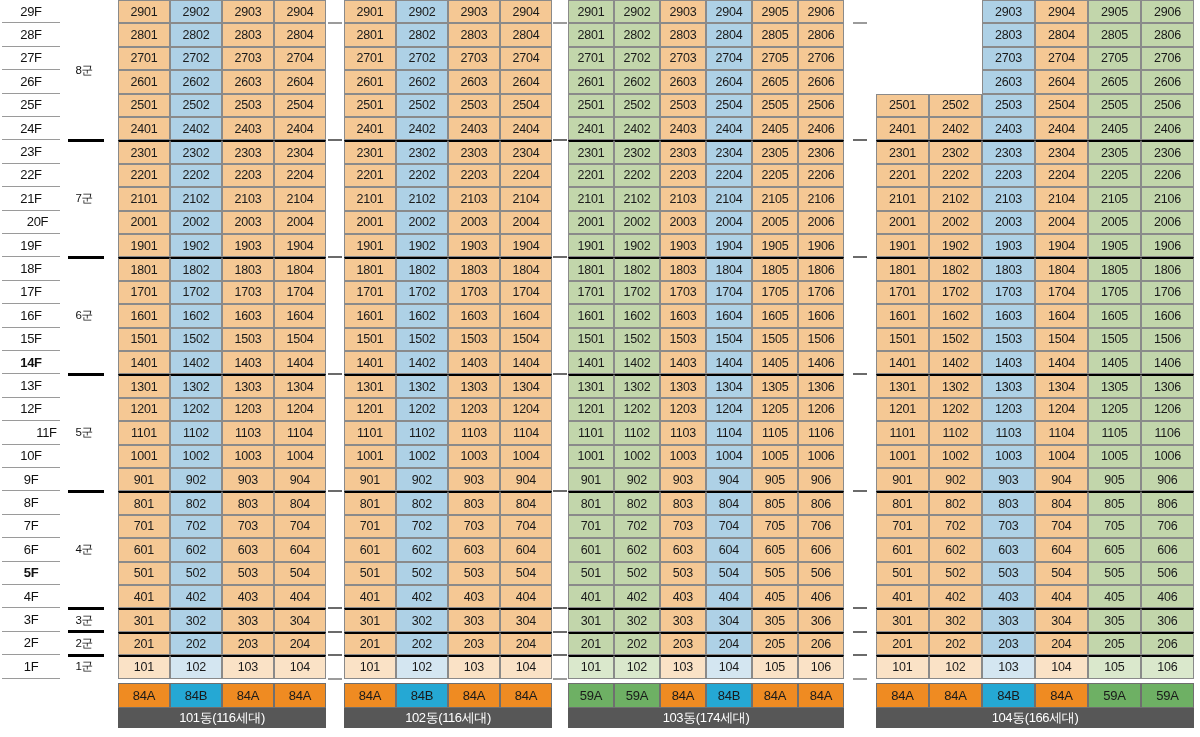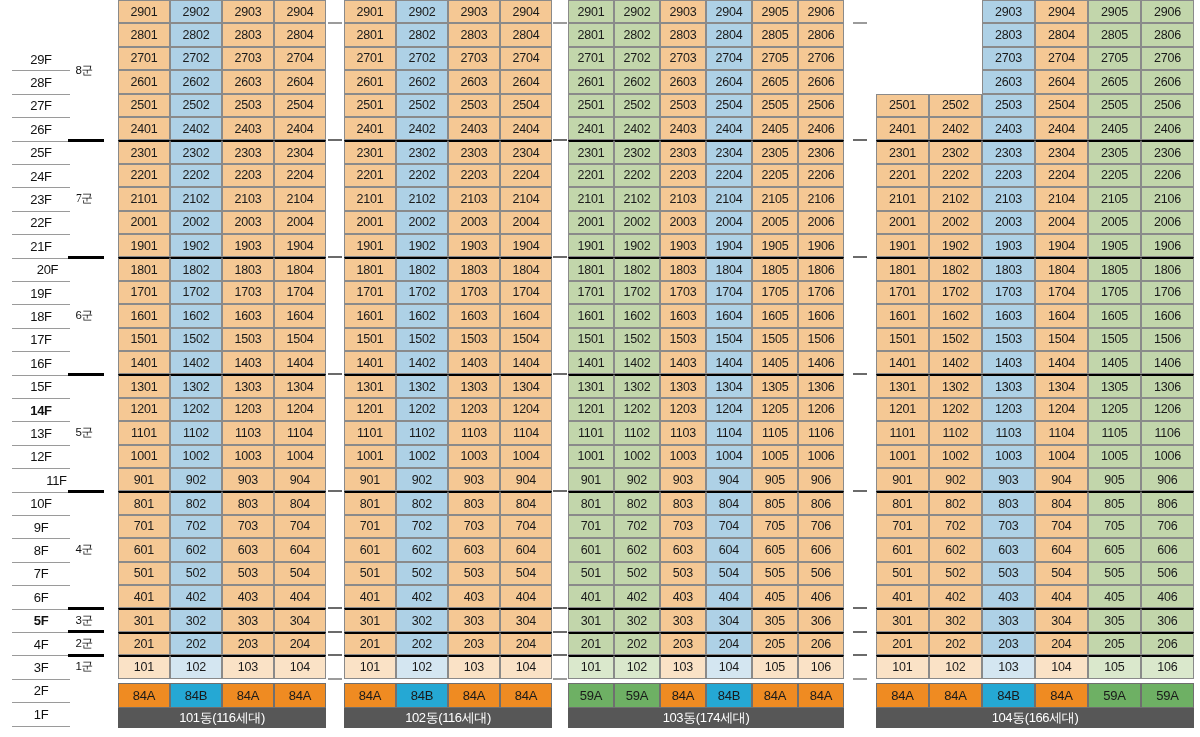--- a/index.html
+++ b/index.html
@@ -7,25 +7,24 @@
     width:1200px; height:737px;
     background:#ffffff;
     font-family:"Liberation Sans","DejaVu Sans",sans-serif;
     overflow:hidden;
   }
   #stage { position:relative; width:1200px; height:737px; }
 
   
   .floor-col { position:absolute; left:0; top:0; width:58px; }
   .floor-row {
-    position:absolute; left:12px; width:58px;
+    position:absolute; left:2px; width:58px;
     display:flex; align-items:center; justify-content:center;
     font-size:13px; color:#111; letter-spacing:-0.3px;
     border-bottom:1px solid #9a9a9a;
-    margin-top:48px;
   }
 
   
   .group-col { position:absolute; left:60px; top:0; width:48px; }
   .group-cell {
     position:absolute; left:0; width:48px;
     display:flex; align-items:center; justify-content:center;
     font-size:11.5px; color:#111; letter-spacing:-0.5px;
   }
   .group-sep { position:absolute; left:8px; width:36px; height:3px; background:#000; }
@@ -88,21 +87,21 @@
       <div class="floor-row" style="top: 514.8px; height: 23.4px;">7F</div>
       <div class="floor-row" style="top: 538.2px; height: 23.4px;">6F</div>
       <div class="floor-row" style="top: 561.6px; height: 23.4px; font-weight: bold;">5F</div>
       <div class="floor-row" style="top: 585px; height: 23.4px;">4F</div>
       <div class="floor-row" style="top: 608.4px; height: 23.4px;">3F</div>
       <div class="floor-row" style="top: 631.8px; height: 23.4px;">2F</div>
       <div class="floor-row" style="top: 655.2px; height: 23.4px;">1F</div>
     </div>
   <div class="group-col">
       <div class="group-cell" style="top: 0px; height: 140.4px;">8군</div>
-      <div class="group-cell" style="top: 140.4px; height: 117px; font-family: Liberation Serif, serif;">7군</div>
+      <div class="group-cell" style="top: 140.4px; height: 117px;">7군</div>
       <div class="group-cell" style="top: 257.4px; height: 117px;">6군</div>
       <div class="group-cell" style="top: 374.4px; height: 117px;">5군</div>
       <div class="group-cell" style="top: 491.4px; height: 117px;">4군</div>
       <div class="group-cell" style="top: 608.4px; height: 23.4px;">3군</div>
       <div class="group-cell" style="top: 631.8px; height: 23.4px;">2군</div>
       <div class="group-cell" style="top: 655.2px; height: 23.4px;">1군</div>
       <div class="group-sep" style="top: 138.9px;"></div>
       <div class="group-sep" style="top: 255.9px;"></div>
       <div class="group-sep" style="top: 372.9px;"></div>
       <div class="group-sep" style="top: 489.9px;"></div>

